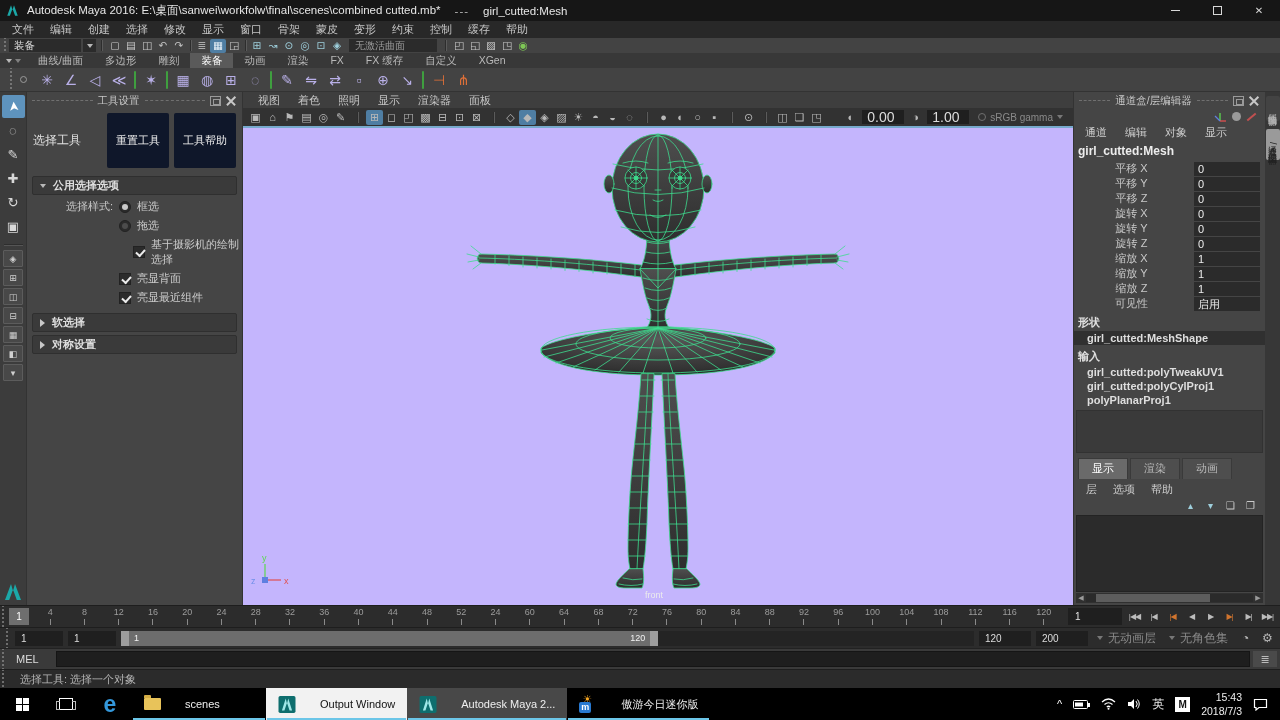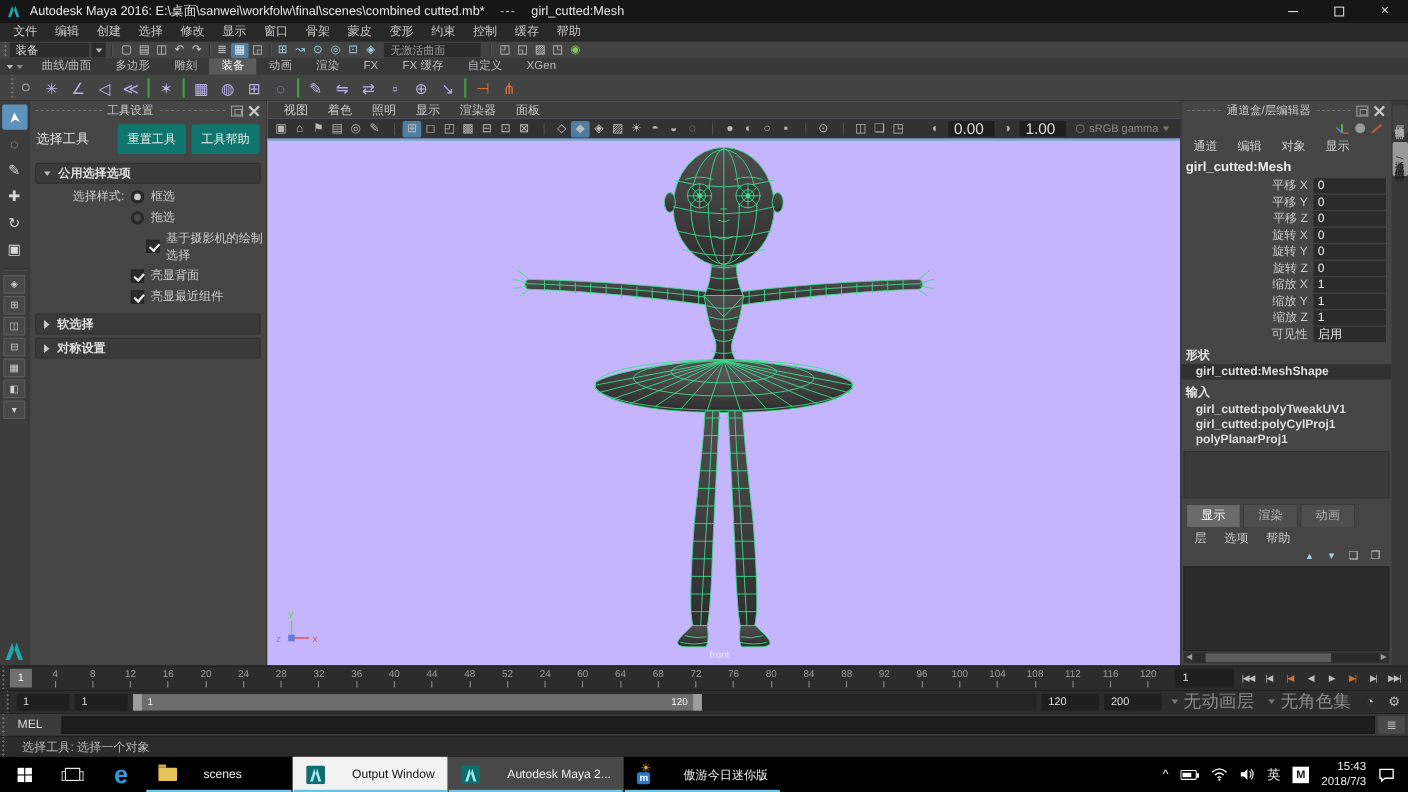--- a/index.html
+++ b/index.html
@@ -81,21 +81,21 @@
   .hdr{display:flex;align-items:center;height:17px;padding:0 5px;gap:5px;flex:none}
   .hdr .dash{flex:1;border-top:1px dashed #707070;height:0}
   .hdr .t{font-size:10.5px;color:#c8c8c8}
   .mini-float{width:11px;height:10px;border:1px solid #9a9a9a;position:relative;flex:none}
   .mini-float::after{content:"";position:absolute;left:2px;top:2px;width:5px;height:4px;border:1px solid #9a9a9a}
   .mini-x{width:11px;height:10px;position:relative;flex:none}
   .mini-x::before,.mini-x::after{content:"";position:absolute;left:-1px;top:4px;width:12px;height:1.5px;background:#c8c8c8}
   .mini-x::before{transform:rotate(45deg)}.mini-x::after{transform:rotate(-45deg)}
   .ts-toolrow{display:flex;align-items:center;padding:4px 6px 5px;gap:5px;flex:none}
   .ts-toolname{flex:1;font-size:12px;color:#e0e0e0}
-  .ts-btn{background:#0f766e;color:#ececec;font-size:11px;padding:6px 9px;border-radius:2px;flex:none}
+  .ts-btn{background:#0f172a;color:#ececec;font-size:11px;padding:20px 9px;border-radius:2px;flex:none}
   .frame-header{margin:3px 5px 0;background:#3a3a3a;border:1px solid #2f2f2f;border-radius:2px;
     height:19px;display:flex;align-items:center;gap:7px;padding:0 7px;color:#dedede;
     font-size:11px;font-weight:bold;flex:none}
   .ts-row{display:flex;align-items:center;margin-top:4px;flex:none}
   .ts-lab{width:86px;text-align:right;margin-right:6px;color:#c8c8c8;flex:none}
   .radio{width:12px;height:12px;border-radius:50%;background:#2b2b2b;border:1px solid #222;
     margin-right:6px;position:relative;flex:none}
   .radio.on::after{content:"";position:absolute;inset:2px;border-radius:50%;background:#c9c9c9}
   .radio.off::after{content:"";position:absolute;inset:2px;border-radius:50%;background:#4c4c4c}
   .cbx-box{width:12px;height:12px;background:#2b2b2b;border:1px solid #222;margin-right:6px;
@@ -124,21 +124,21 @@
   .channelbox{position:absolute;left:1073px;top:92px;width:192px;height:363px;background:#454545;
     display:flex;flex-direction:column;font-size:11px;color:#ccc;border-left:1px solid #333}
   .cb-minirow{height:15px;display:flex;align-items:center;justify-content:flex-end;gap:5px;
     padding:0 8px;flex:none}
   .mini-sphere{width:9px;height:9px;border-radius:50%;background:#9a9a9a}
   .mini-slash{width:11px;height:2px;background:#c05050;transform:rotate(-40deg)}
   .cb-menus{display:flex;gap:4px;padding:1px 4px 2px;flex:none}
   .cb-menus span{padding:0 7px}
   .cb-object{font-size:12px;font-weight:bold;color:#ececec;padding:2px 4px 3px;flex:none}
   .cb-row{display:flex;height:15px;align-items:center;flex:none}
-  .cb-label{flex:1;text-align:right;color:#c8c8c8;padding-right:5px}
+  .cb-label{flex:1;text-align:center;color:#c8c8c8;padding-right:5px}
   .cb-value{width:66px;background:#2b2b2b;color:#ececec;height:14px;line-height:14px;
     padding:0 4px;margin-right:5px}
   .cb-section{font-weight:bold;color:#e0e0e0;padding:4px 4px 1px;flex:none}
   .cb-node{font-weight:bold;color:#dedede;padding:1px 4px 1px 13px;flex:none;white-space:nowrap}
   .cb-node.hl{background:#303030}
   .cb-empty{flex:1;background:#3a3a3a;margin:3px 2px 2px;border:1px solid #323232}
 
   
   .layereditor{position:absolute;left:1073px;top:455px;width:192px;height:150px;background:#454545;
     display:flex;flex-direction:column;font-size:11px;color:#ccc;border-left:1px solid #333}
@@ -182,21 +182,21 @@
   .rangerow{position:absolute;left:0;top:627px;width:1280px;height:21px;background:#2c2c2c;
     display:flex;align-items:center;gap:5px;padding:0 4px;border-top:1px solid #1e1e1e}
   .rfield{background:#1f1f1f;color:#dcdcdc;font-size:10px;height:15px;display:flex;
     align-items:center;padding:0 6px;flex:none}
   .rtrack{flex:1;height:15px;background:#242424;position:relative}
   .rfill{position:absolute;left:0;top:0;bottom:0;width:63%;background:#6d6d6d;display:flex;
     align-items:center;color:#f2f2f2;font-size:9px}
   .rhandle{width:8px;height:100%;background:#9d9d9d;flex:none}
   .rlab-left{margin-left:5px}
   .rlab-right{margin-left:auto;margin-right:5px}
-  .rdrop{display:flex;align-items:center;gap:5px;color:#8a8a8a;font-size:16px;padding:0 4px;flex:none}
+  .rdrop{display:flex;align-items:center;gap:5px;color:#8a8a8a;font-size:12px;padding:0 4px;flex:none}
   .ric{color:#b5b5b5;font-size:12px;width:17px;text-align:center;flex:none}
 
   
   .melrow{position:absolute;left:0;top:648px;width:1280px;height:21px;background:#3a3a3a;
     display:flex;align-items:center;border-top:1px solid #222;padding-right:3px}
   .mel-label{width:50px;color:#dcdcdc;font-size:11px;padding-left:10px;flex:none}
   .mel-input{flex:1;height:16px;background:#1e1e1e;border:1px solid #151515;color:#ddd;
     font-size:11px;padding:0 4px;outline:none}
   .mel-btn{width:24px;height:16px;display:flex;align-items:center;justify-content:center;
     color:#bbb;font-size:11px;background:#4a4a4a;margin-left:3px;flex:none}

